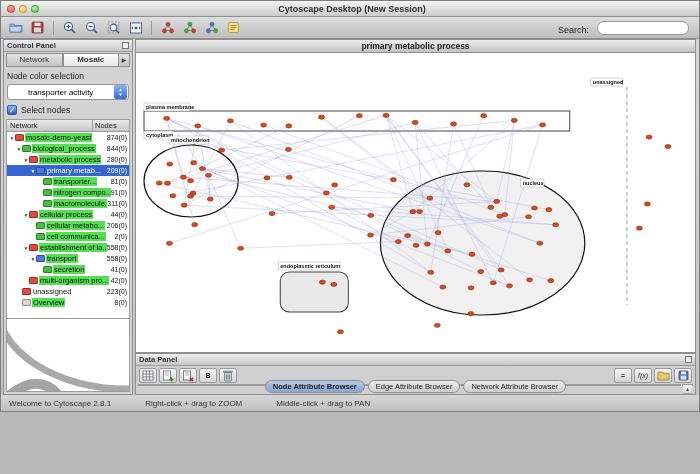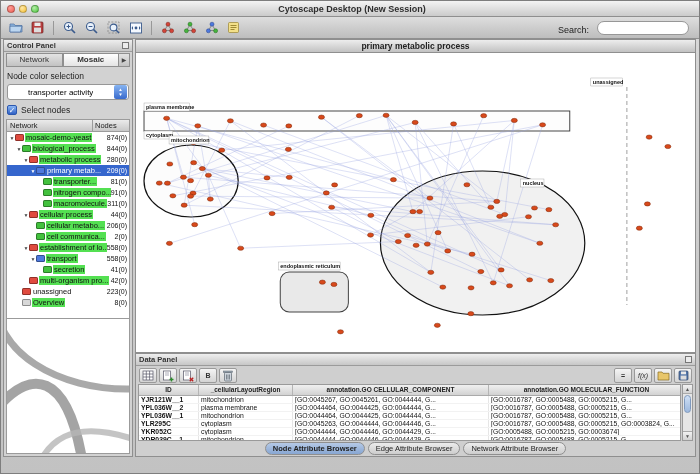--- a/index.html
+++ b/index.html
@@ -1,18 +1,18 @@
 <!DOCTYPE html>
 <html><head>
 <meta charset="utf-8">
 <style>
 *{box-sizing:border-box;margin:0;padding:0}
 html,body{width:700px;height:474px;overflow:hidden}
 body{font-family:"Liberation Sans","DejaVu Sans",sans-serif;background:#b9b9b9}
-.window{position:relative;width:700px;height:474px;background:linear-gradient(#d9d9d9,#c2c2c2);overflow:hidden;border:1px solid #7e7e7e}
+.window{position:relative;width:700px;height:412px;background:linear-gradient(#d9d9d9,#c2c2c2);overflow:hidden;border:1px solid #7e7e7e}
 
 
 .titlebar{position:absolute;top:0;left:0;right:0;height:16px;background:linear-gradient(#f4f4f4,#cbcbcb);border-bottom:1px solid #8f8f8f;display:flex;align-items:center}
 .lights{display:flex;gap:4px;padding:0 6px}
 .light{width:8px;height:8px;border-radius:50%;border:1px solid rgba(0,0,0,.25)}
 .l-red{background:radial-gradient(circle at 35% 30%,#ff9d96,#ee5f54)}
 .l-yellow{background:radial-gradient(circle at 35% 30%,#ffe9a8,#f5bf32)}
 .l-green{background:radial-gradient(circle at 35% 30%,#b6f0a8,#4cc43e)}
 .wtitle{flex:1;text-align:center;font-size:9px;font-weight:bold;color:#2e2e2e;padding-right:40px;white-space:nowrap}
 
@@ -624,14 +624,19 @@
       <div class="sb-thumb"></div>
       <div class="sb-btn bot">▼</div>
     </div>
     <div class="dp-tabs" id="dp-tabs">
         <div class="dp-tab active">Node Attribute Browser</div>
         <div class="dp-tab">Edge Attribute Browser</div>
         <div class="dp-tab">Network Attribute Browser</div>
       </div>
   </div>
 
+  <div class="statusbar">
+    <span>Welcome to Cytoscape 2.8.1</span>
+    <span>Right-click + drag to ZOOM</span>
+    <span>Middle-click + drag to PAN</span>
+  </div>
 
 </div>
 
 </body></html>

